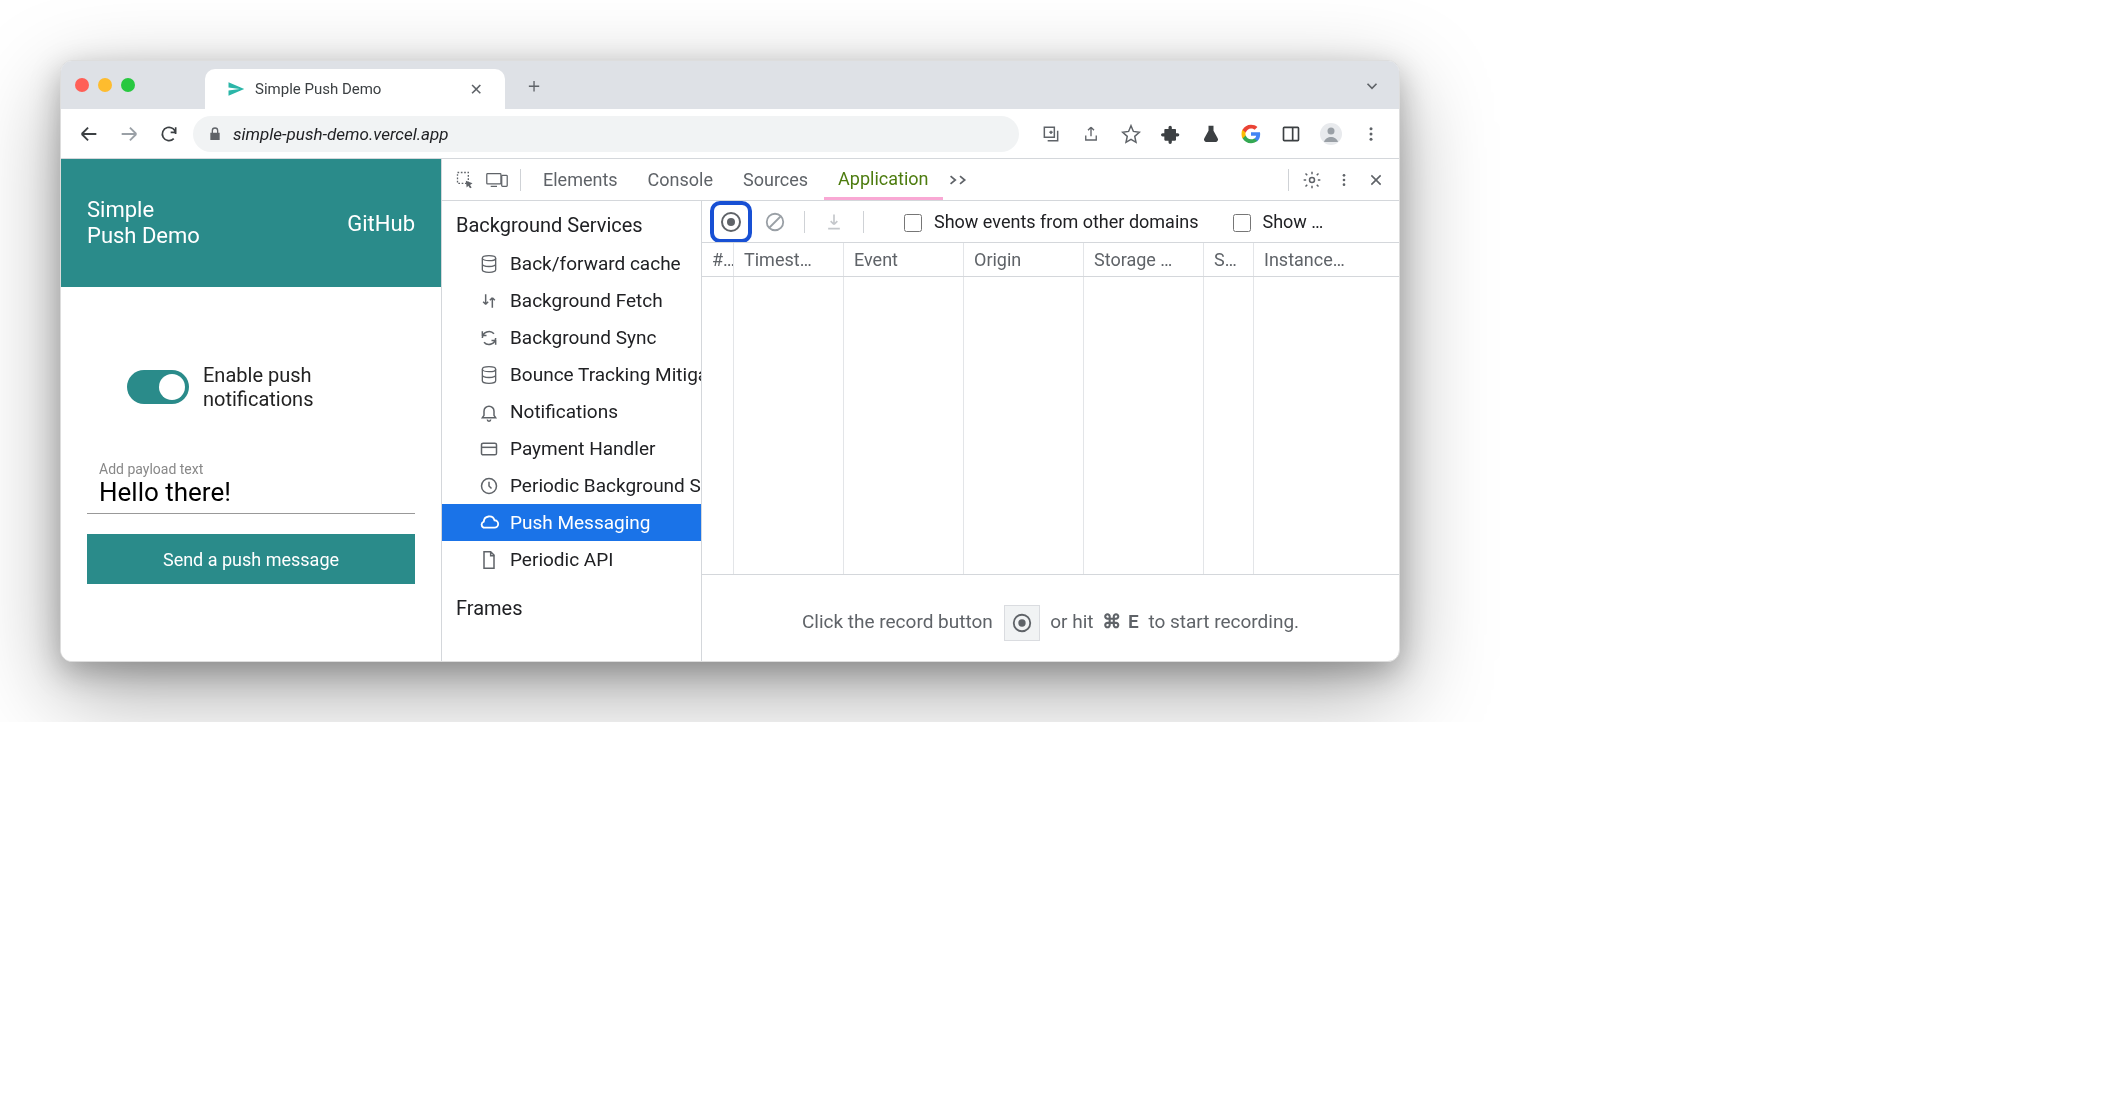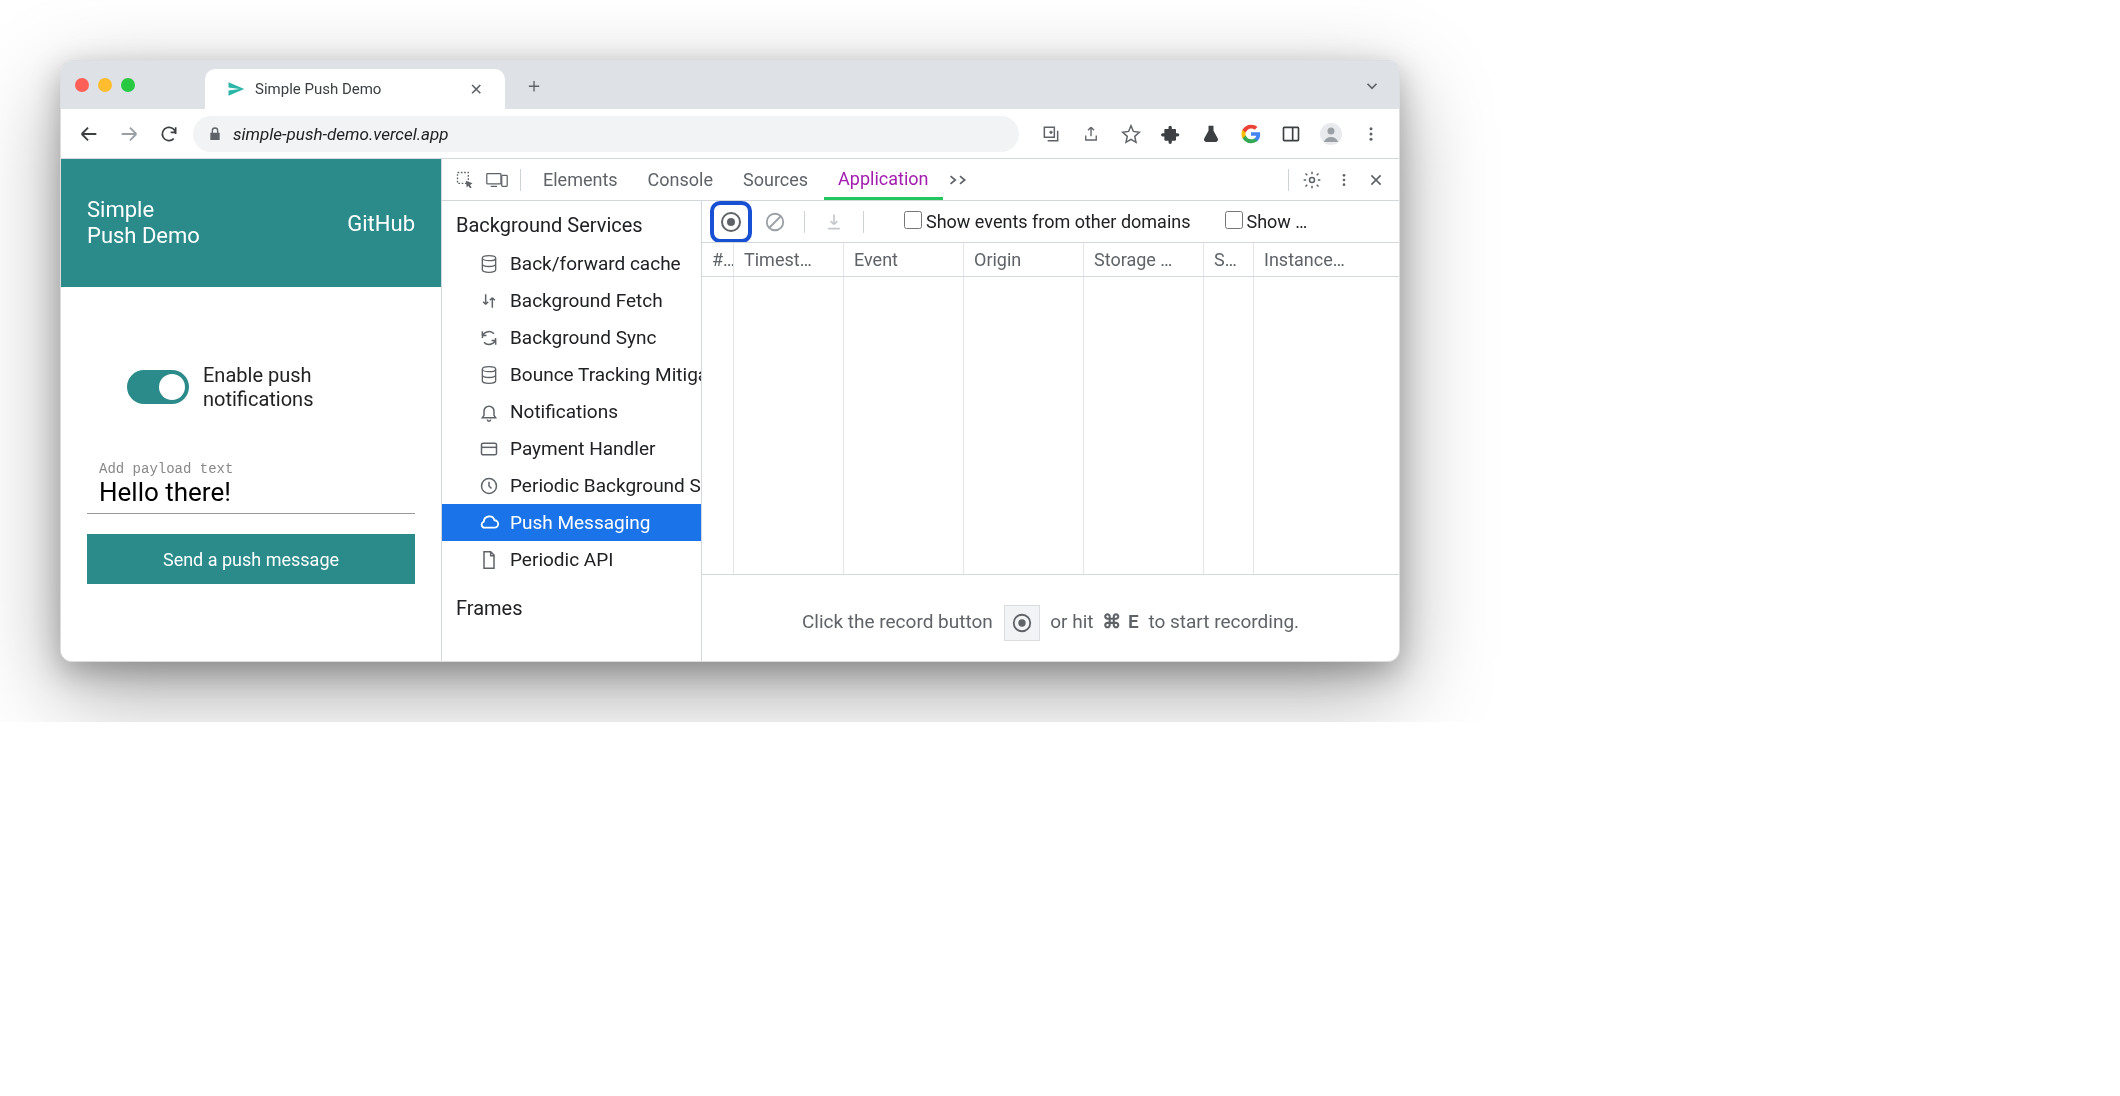--- a/index.html
+++ b/index.html
@@ -90,50 +90,50 @@
       font-size: 22px;
     }
     .page-header .title { font-weight: 400; line-height: 1.2; }
     .page-body { padding: 26px; }
     .toggle-row { display:flex; align-items:center; gap: 14px; margin: 50px 0 40px 40px; font-size: 20px; color:#222; }
     .toggle {
       width: 62px; height: 34px; background: #2a8b8a; border-radius: 18px; position:relative; cursor:pointer;
     }
     .toggle .knob { position:absolute; right:4px; top:4px; width:26px; height:26px; background:#fff; border-radius:50%; }
     .payload-box { border-bottom: 1px solid #999; padding: 10px 12px 6px; margin-bottom: 20px; }
-    .payload-label { font-size: 14px; color:#888;font-family:Liberation Mono, monospace; }
+    .payload-label { font-size: 14px; color:#888; }
     .payload-input { border:none; outline:none; font-size: 26px; width:100%; background:transparent; }
     .send-btn {
       width: 100%; height: 50px; background: #2a8b8a; color:#fff; border:none; font-size: 18px; cursor:pointer;
     }
     
     .devtools { flex: 1; display:flex; flex-direction:column; border-left: 1px solid #d4d7db; min-width:0; }
     .dt-tabs {
       height: 42px; border-bottom: 1px solid #d4d7db; display:flex; align-items:center; padding: 0 8px; gap: 2px; font-size: 18px; color:#5f6368;
     }
     .dt-icon-btn { width:30px; height:30px; display:flex;align-items:center;justify-content:center; cursor:pointer; color:#5f6368;}
     .dt-vbar { width:1px; height:22px; background:#cfd2d6; margin:0 6px;}
     .dt-tab { padding: 0 14px; height:100%; display:flex; align-items:center; cursor:pointer;}
-    .dt-tab.active { color:#a21caf; border-bottom: 3px solid #22c55e; }
+    .dt-tab.active { color:#4d7c0f; border-bottom: 3px solid #f9a8d4; }
     .dt-tabs .spacer { flex:1; }
     .dt-body { flex:1; display:flex; min-height:0;}
     
     .dt-sidebar { width: 260px; border-right:1px solid #d4d7db; overflow:hidden; font-size: 19px; color:#202124;}
     .dt-section-title { padding: 12px 14px 8px; font-size: 20px; color:#202124;}
     .dt-item { display:flex; align-items:center; gap:10px; padding: 7px 10px 7px 36px; cursor:pointer; white-space:nowrap; }
     .dt-item.selected { background:#1a73e8; color:#fff; }
     .dt-item .ic { width:22px; height:22px; flex:none; display:flex;align-items:center;justify-content:center;}
     .dt-section-title.sub { padding-top: 18px; }
     
     .dt-main { flex:1; display:flex; flex-direction:column; min-width:0;}
     .dt-action-bar { height:42px; border-bottom:1px solid #d4d7db; display:flex; align-items:center; padding:0 8px; gap:8px; font-size:18px; color:#202124; white-space:nowrap; overflow:hidden;}
     .record-highlight { border:4px solid #1850d4; border-radius:10px; padding:2px; }
     .record-btn { width:30px; height:30px; display:flex;align-items:center;justify-content:center; cursor:pointer; color:#5f6368;}
     .action-icon { width:30px; height:30px; display:flex;align-items:center;justify-content:center; cursor:pointer; color:#9aa0a6;}
-    .chk { display:flex; align-items:flex-start; gap:4px;padding-left:26px; }
+    .chk { display:flex; align-items:flex-end; gap:12px;padding-left:26px; }
     .chk input { width:18px;height:18px;}
     .dt-table-head { display:flex; border-bottom:1px solid #d4d7db; font-size:18px; color:#5f6368;}
     .th { padding:6px 10px; border-right:1px solid #e3e5e8; white-space:nowrap; overflow:hidden; text-overflow:ellipsis;}
     .th.c0{width:32px;} .th.c1{width:110px;} .th.c2{width:120px;} .th.c3{width:120px;} .th.c4{width:120px;} .th.c5{width:50px;} .th.c6{flex:1;border-right:none;}
     .dt-table-body { flex:1; display:flex; }
     .tb-col { border-right:1px solid #e3e5e8; }
     .tb-col.c0{width:32px;} .tb-col.c1{width:110px;} .tb-col.c2{width:120px;} .tb-col.c3{width:120px;} .tb-col.c4{width:120px;} .tb-col.c5{width:50px;} .tb-col.c6{flex:1;border-right:none;}
     .dt-empty {
       border-top:1px solid #d4d7db; padding: 30px 20px 20px; text-align:center; font-size:19px; color:#5f6368;
     }

